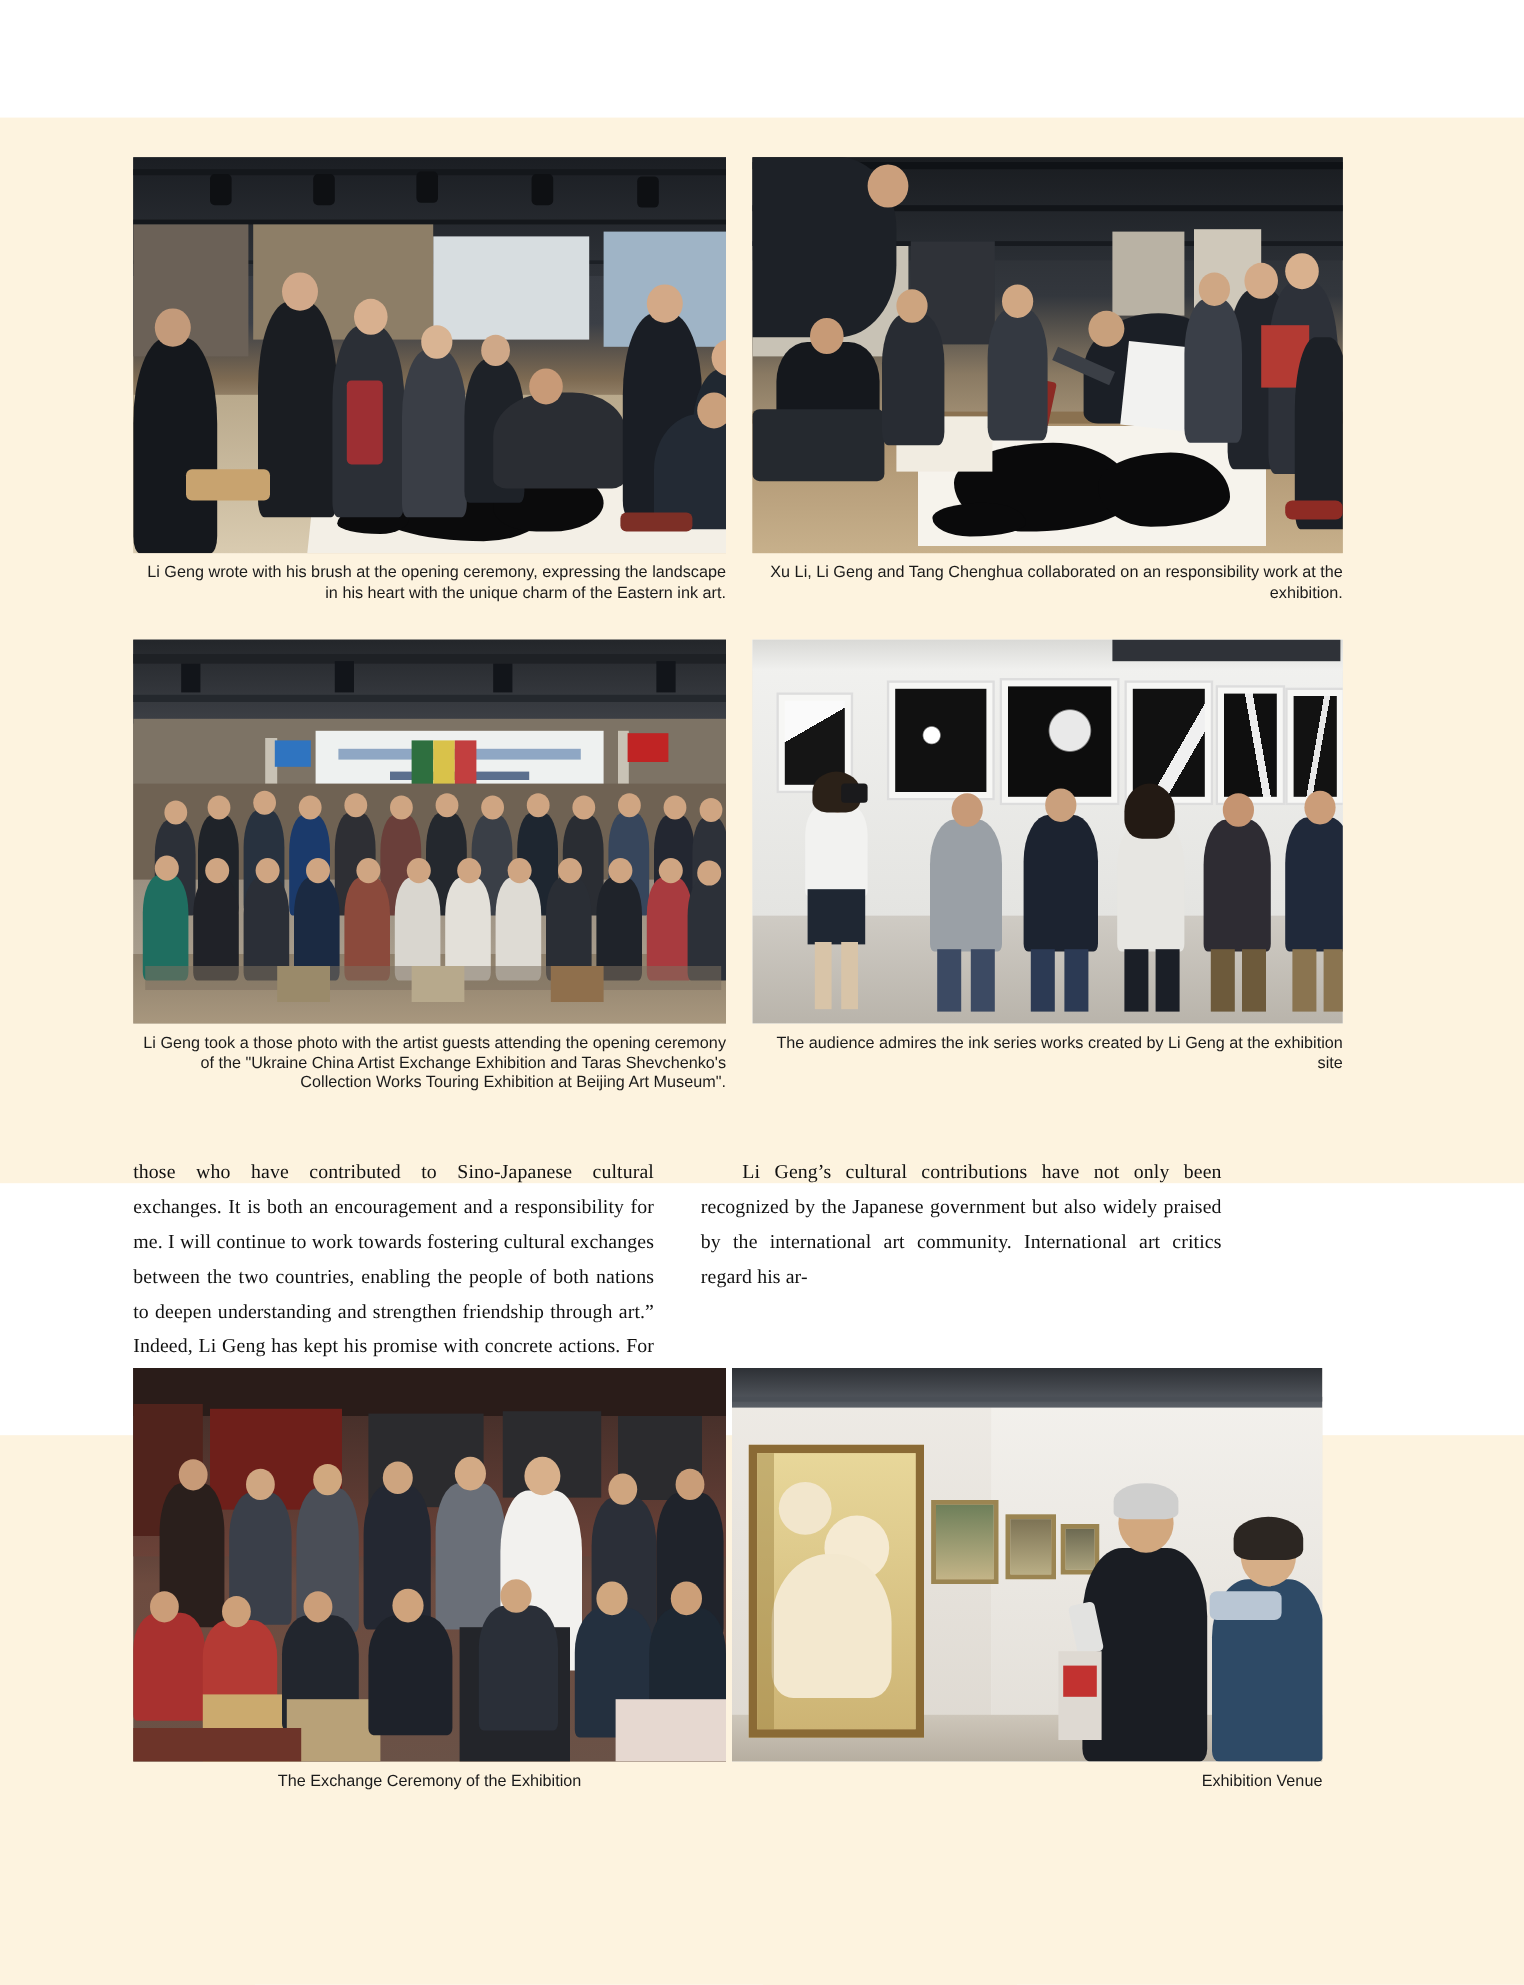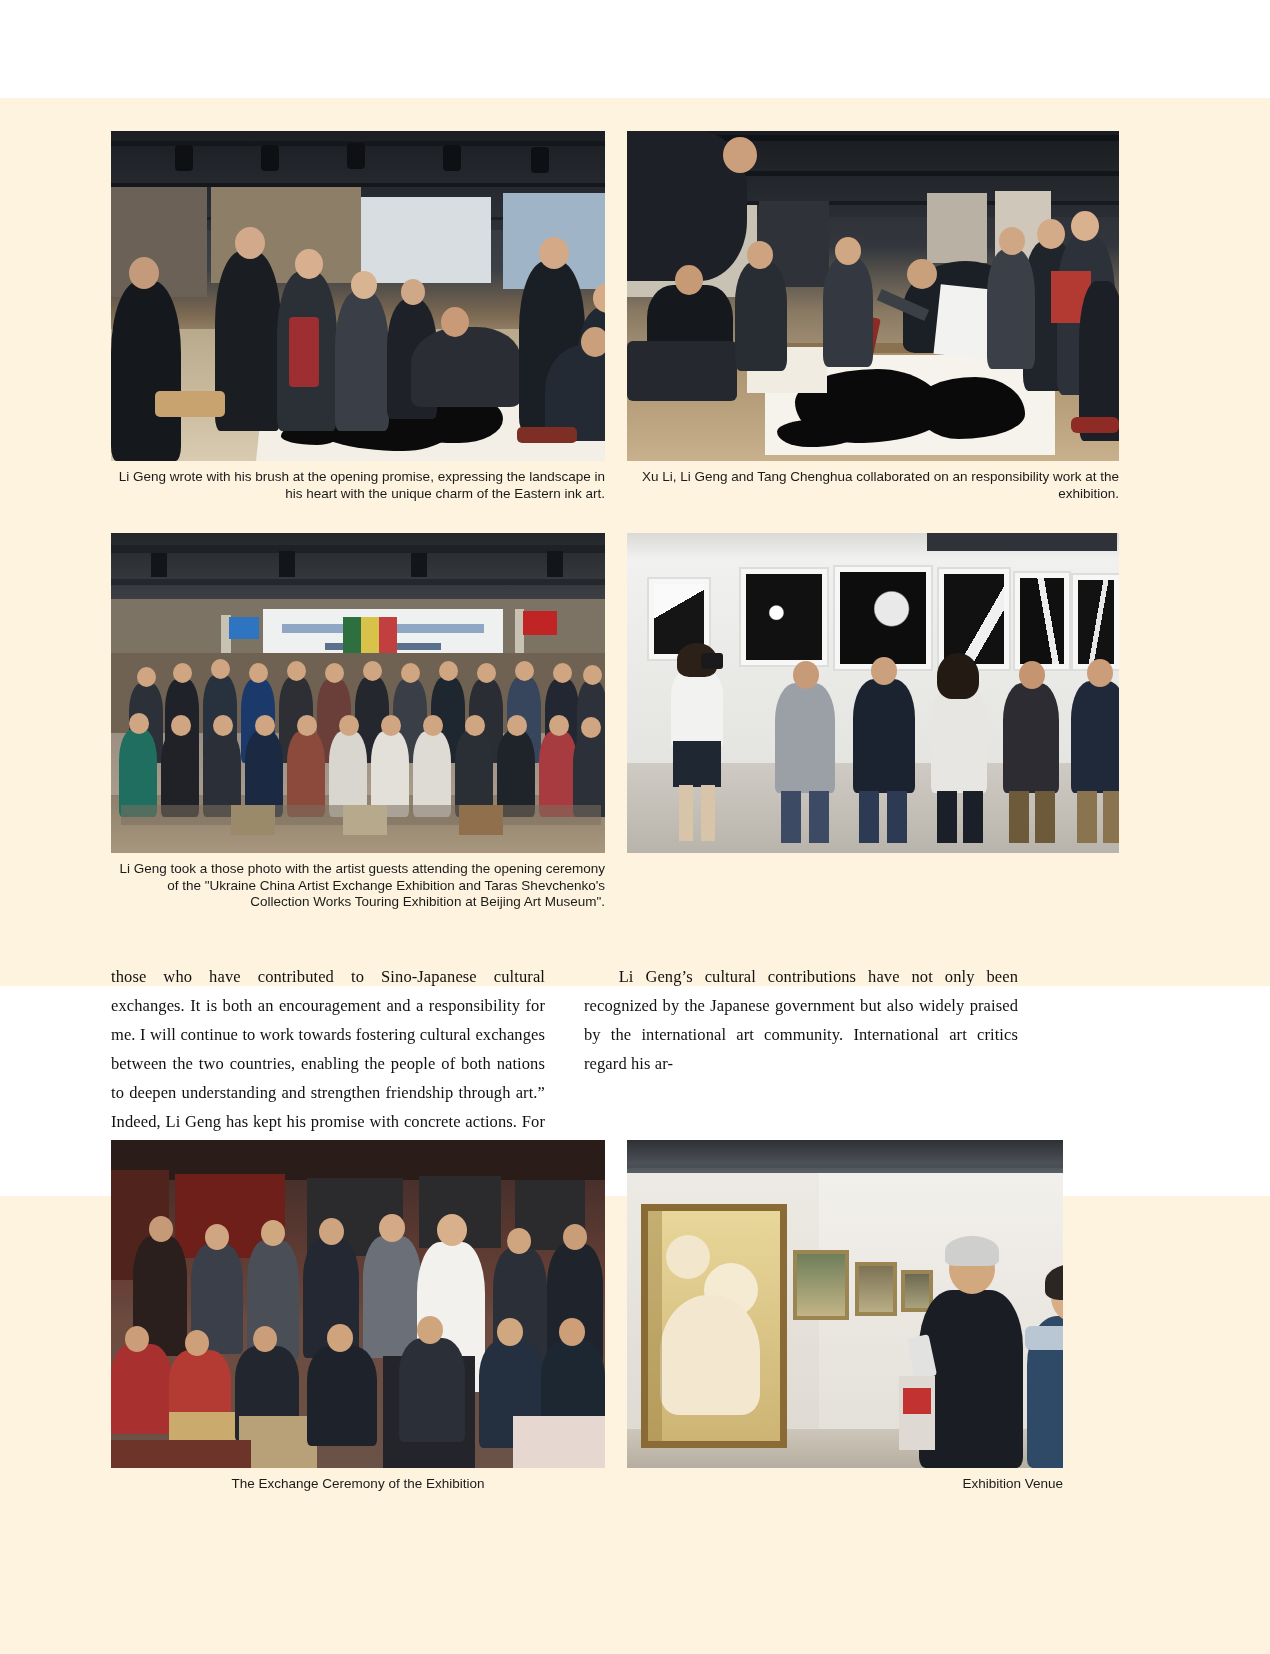--- a/index.html
+++ b/index.html
@@ -180,21 +180,21 @@
       <div class="head" style="left:482px; top:152px; width:28px; height:30px; background:#d6ab88;"></div>
       <div class="rect" style="left:472px; top:206px; width:40px; height:52px; background:#6e2a30;"></div>
       <div class="person" style="left:434px; top:214px; width:80px; height:96px; background:#232a34; border-radius:48% 40% 8% 8%;"></div>
       <div class="head" style="left:470px; top:196px; width:28px; height:30px; background:#caa07c;"></div>
 
       <div class="person" style="left:0px; top:150px; width:70px; height:180px; background:#15181d;"></div>
       <div class="head" style="left:18px; top:126px; width:30px; height:32px; background:#c39a7a;"></div>
       <div class="rect" style="left:44px; top:260px; width:70px; height:26px; background:#c8a36f; border-radius:5px;"></div>
       <div class="rect" style="left:406px; top:296px; width:60px; height:16px; background:#7d2f26; border-radius:5px;"></div>
     </div>
-    <div class="cap">Li Geng wrote with his brush at the opening promise, expressing the landscape in his heart with the unique charm of the Eastern ink art.</div>
+    <div class="cap">Li Geng wrote with his brush at the opening ceremony, expressing the landscape in his heart with the unique charm of the Eastern ink art.</div>
   </div>
 
   <div class="fig" style="left:627px; top:131px; width:492px;">
     <div class="photo" id="photo2" style="height:330px;">
       <div class="ceil"></div>
       <div class="rect" style="left:0; top:4px; width:100%; height:6px; background:#0f1216;"></div>
       <div class="rect" style="left:0; top:40px; width:100%; height:5px; background:#121519;"></div>
       <div class="rect" style="left:0; top:70px; width:100%; height:4px; background:#171a1f;"></div>
       <div class="wallpanel" style="left:0; top:74px; width:130px; height:92px; background:#c8c2b5;"></div>
       <div class="wallpanel" style="left:132px; top:70px; width:70px; height:86px; background:#2f3238;"></div>
@@ -374,20 +374,21 @@
       <div class="person" style="left:376px; top:150px; width:56px; height:110px; background:#2e2c33;"></div>
       <div class="head" style="left:392px; top:128px; width:26px; height:28px; background:#c59471;"></div>
       <div class="legs" style="left:382px; top:258px; width:20px; height:52px; background:#6d5a3b;"></div>
       <div class="legs" style="left:408px; top:258px; width:20px; height:52px; background:#6d5a3b;"></div>
 
       <div class="person" style="left:444px; top:148px; width:56px; height:112px; background:#20293a;"></div>
       <div class="head" style="left:460px; top:126px; width:26px; height:28px; background:#cb9d79;"></div>
       <div class="legs" style="left:450px; top:258px; width:20px; height:52px; background:#8a7450;"></div>
       <div class="legs" style="left:476px; top:258px; width:20px; height:52px; background:#8a7450;"></div>
     </div>
+    <div class="cap">The audience admires the ink series works created by Li Geng at the exhibition site</div>
   </div>
 
   <div class="col" style="left:111px; top:962px; width:434px;">
     <p>those who have contributed to Sino-Japanese cultural exchanges. It is both an encouragement and a responsibility for me. I will continue to work towards fostering cultural exchanges between the two countries, enabling the people of both nations to deepen understanding and strengthen friendship through art.” Indeed, Li Geng has kept his promise with concrete actions. For years, he</p>
   </div>
   <div class="col" style="left:584px; top:962px; width:434px;">
     <p class="indent">Li Geng’s cultural contributions have not only been recognized by the Japanese government but also widely praised by the international art community. International art critics regard his ar-</p>
   </div>
 
   <div class="fig" style="left:111px; top:1140px; width:494px;">
@@ -433,21 +434,21 @@
       <div class="person" style="left:368px; top:200px; width:66px; height:108px; background:#24303f;"></div>
         <div class="head" style="left:386px; top:178px; width:26px; height:28px; background:#d0a77f;"></div>
       <div class="person" style="left:430px; top:200px; width:64px; height:112px; background:#1d2732;"></div>
         <div class="head" style="left:448px; top:178px; width:26px; height:28px; background:#cc9f78;"></div>
       <div class="rect" style="left:402px; top:276px; width:92px; height:52px; background:#e6d8d0;"></div>
       <div class="rect" style="left:0; top:300px; width:140px; height:28px; background:#6d3429;"></div>
     </div>
     <div class="cap center">The Exchange Ceremony of the Exhibition</div>
   </div>
 
-  <div class="fig" style="left:627px; top:1140px; width:436px;">
+  <div class="fig" style="left:610px; top:1140px; width:492px;">
     <div class="photo" id="photo6" style="height:328px;">
       <div class="wallL"></div>
       <div class="wallR"></div>
       <div class="ceil"></div>
       <div class="rect" style="left:0; top:24px; width:100%; height:4px; background:#4a4f56;"></div>
       <div class="floor"></div>
 
       <div class="frame" style="left:14px; top:64px; width:132px; height:230px;">
         <div class="inner" style="background:linear-gradient(#e8d79a,#cdb474);"></div>
         <div class="circle" style="left:18px; top:24px; width:44px; height:44px; background:#f2e6cc;"></div>

